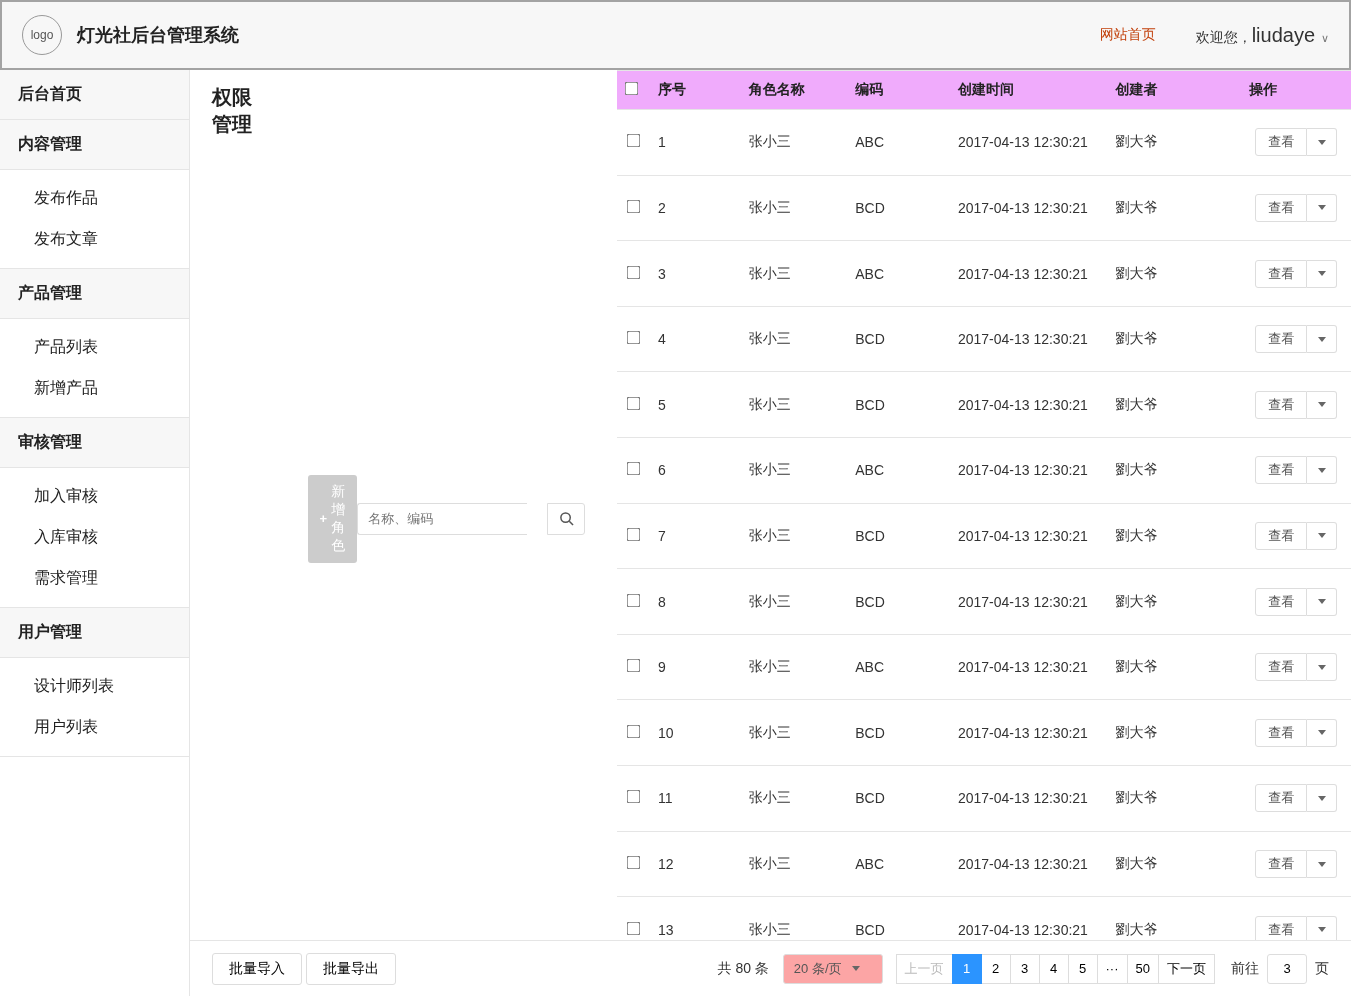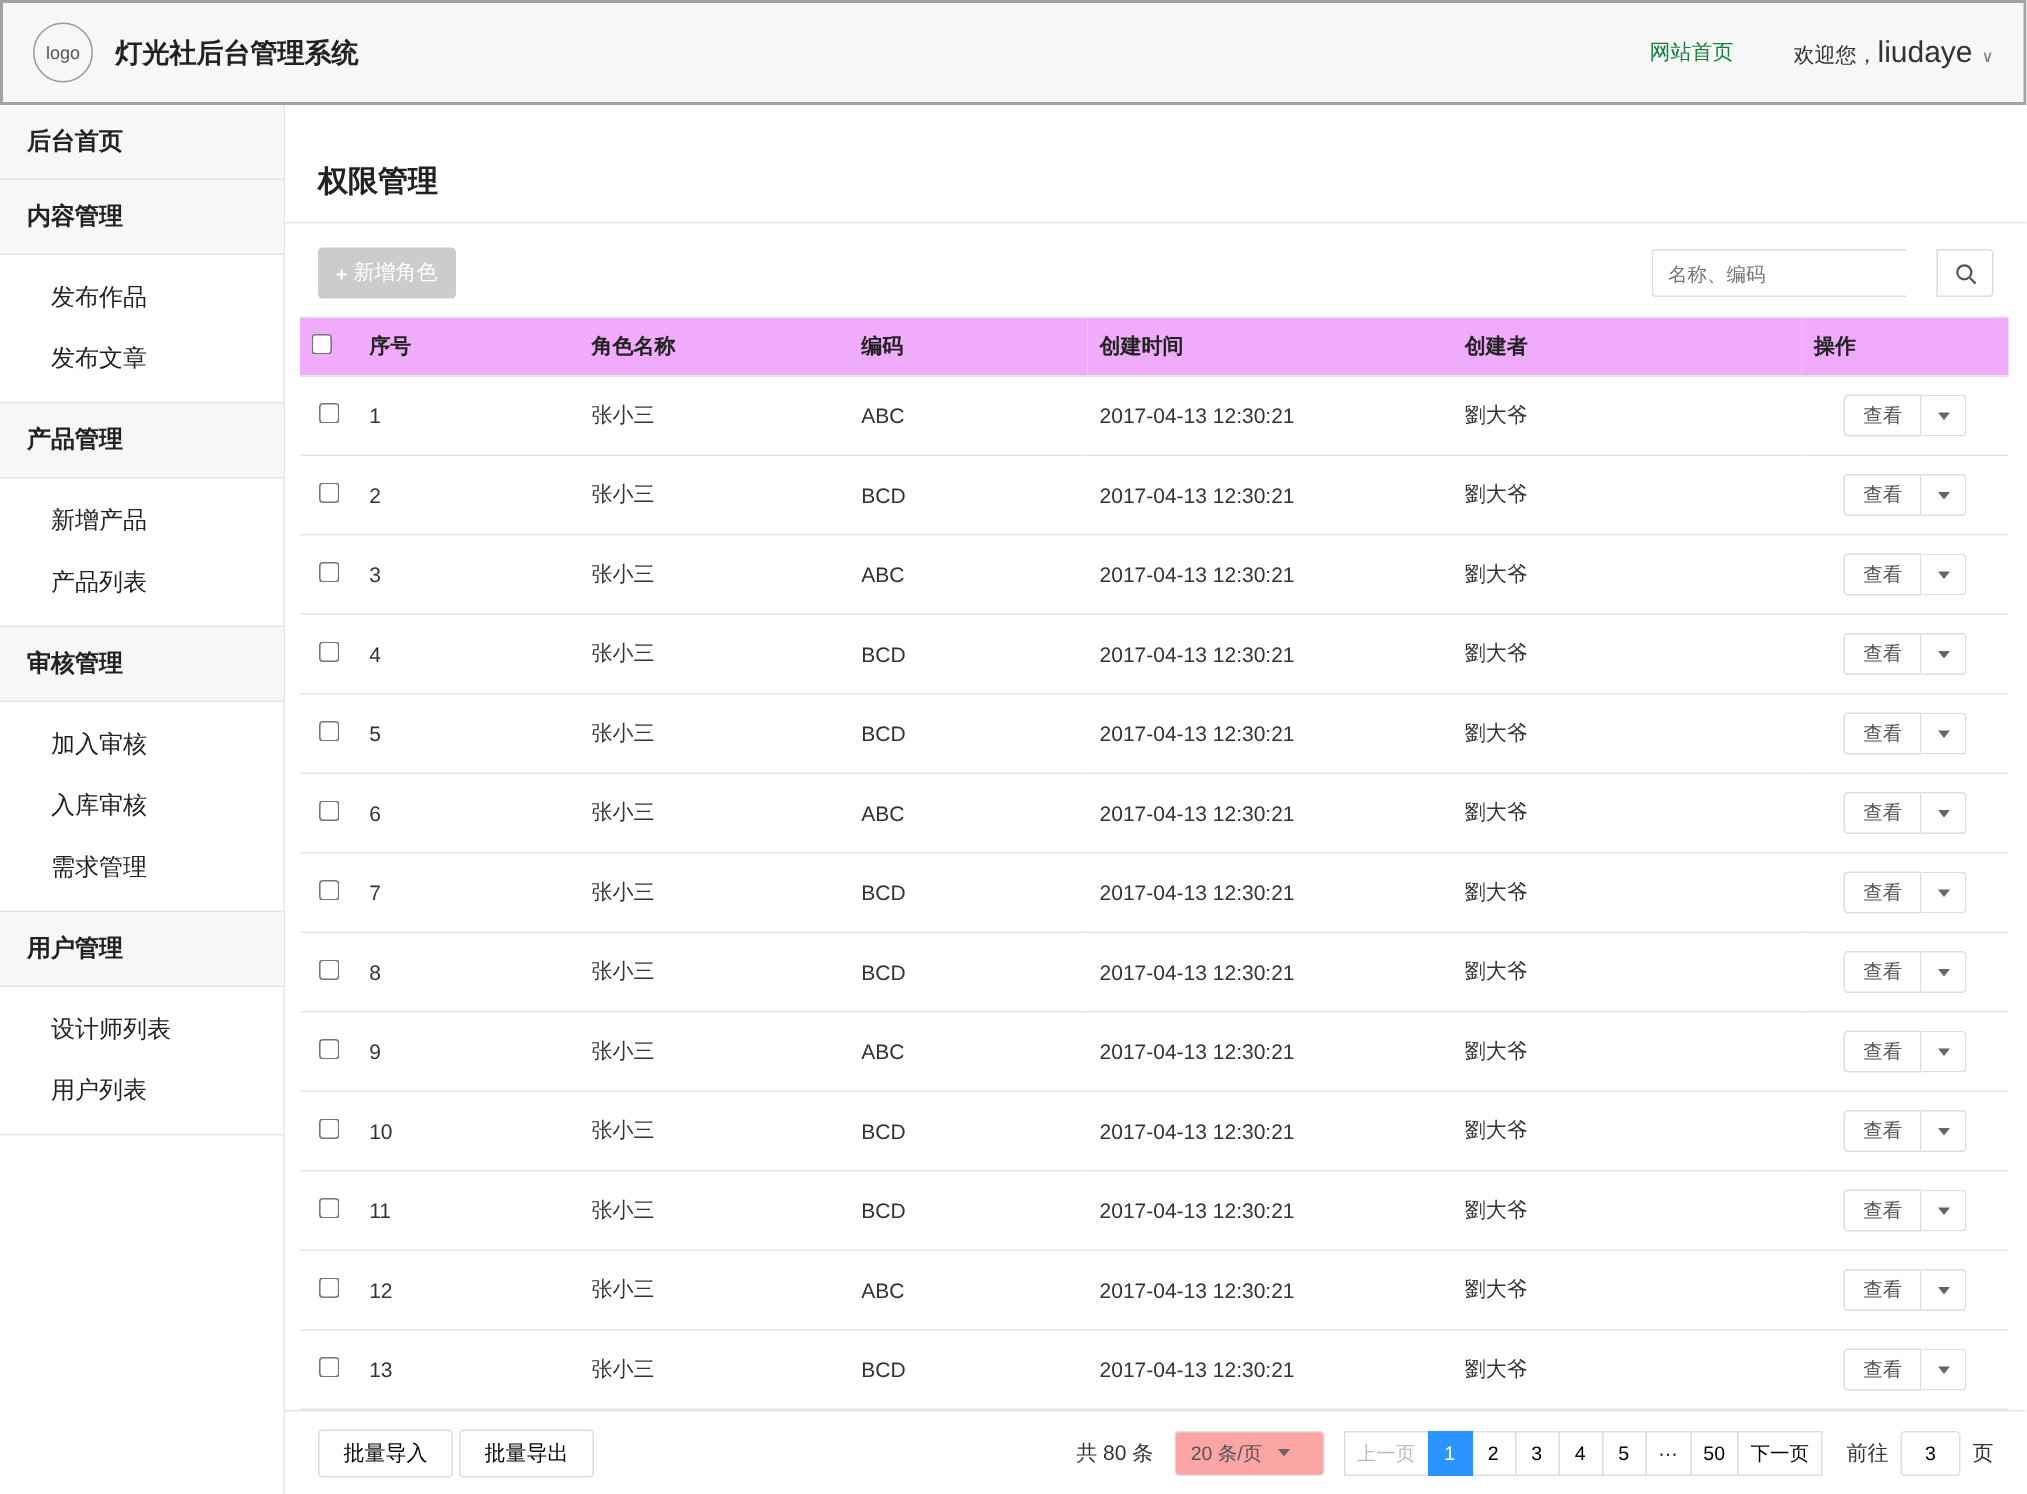--- a/index.html
+++ b/index.html
@@ -2,36 +2,36 @@
 <html><head>
   <meta charset="utf-8">
   <style>
     * { box-sizing: border-box; margin: 0; padding: 0; }
     body { font-family: -apple-system, "PingFang SC", "Microsoft YaHei", sans-serif; font-size: 14px; color: #333; background: #fff; }
     
     .header { display: flex; align-items: center; height: 70px; border: 2px solid #a3a3a3; background: #f7f7f7; padding: 0 20px; }
     .logo-circle { width: 40px; height: 40px; border: 1px solid #999; border-radius: 50%; display: flex; align-items: center; justify-content: center; font-size: 12px; color: #555; margin-right: 15px; }
     .app-title { font-size: 18px; font-weight: bold; color: #222; }
     .header-right { margin-left: auto; display: flex; align-items: center; gap: 40px; }
-    .site-link { color: #15803d; text-decoration: none; font-size: 14px; }
+    .site-link { color: #c2410c; text-decoration: none; font-size: 14px; }
     .welcome { color: #333; font-size: 14px; }
     .username { font-size: 20px; }
     .caret { font-size: 11px; color: #777; margin-left: 2px; }
     
     .layout { display: flex; min-height: calc(100vh - 70px); position: relative; }
     
     .sidebar { width: 190px; border-right: 1px solid #e5e5e5; background: #fff; font-family: Liberation Serif, serif; }
     .nav-group { border-bottom: 1px solid #e5e5e5; }
     .nav-heading { background: #f7f7f7; padding: 14px 18px; font-size: 16px; font-weight: bold; color: #222; border-bottom: 1px solid #e5e5e5; }
     .nav-items { padding: 8px 0; }
     .nav-items:empty { padding: 0; }
     .nav-item { padding: 10px 18px 10px 34px; font-size: 16px; color: #222; cursor: pointer; }
     .nav-heading-solo { background: #f7f7f7; padding: 14px 18px; font-size: 16px; font-weight: bold; color: #222; border-bottom: 1px solid #e5e5e5; }
     
-    .main { flex: 1; display: flex; flex-direction: column; padding-bottom: 33px; justify-content: center; }
+    .main { flex: 1; display: flex; flex-direction: row; padding-bottom: 33px; justify-content: center; }
     .page-head { padding: 14px 22px; border-bottom: 1px solid #e5e5e5; }
     .page-title { font-size: 20px; font-weight: bold; color: #222; }
     
     .toolbar { display: flex; align-items: center; padding: 16px 22px 12px 22px; }
     .add-btn { background: #ccc; border: none; color: #fff; padding: 8px 12px; border-radius: 3px; font-size: 14px; cursor: pointer; display: inline-flex; align-items: center; gap: 4px; }
     .plus { font-weight: bold; font-size: 13px; }
     .search-wrap { margin-left: auto; display: flex; gap: 20px; }
     .search-input { width: 170px; height: 32px; border: 1px solid #ddd; border-right: none; border-radius: 3px 0 0 3px; padding: 0 10px; font-size: 13px; outline: none; }
     .search-btn { width: 38px; height: 32px; border: 1px solid #ddd; background: #fff; border-radius: 0 3px 3px 0; cursor: pointer; display: flex; align-items: center; justify-content: center; }
     
@@ -87,22 +87,22 @@
         <div class="nav-group">
           <div class="nav-heading">内容管理</div>
           <div class="nav-items">
             <div class="nav-item">发布作品</div>
             <div class="nav-item">发布文章</div>
           </div>
         </div>
         <div class="nav-group">
           <div class="nav-heading">产品管理</div>
           <div class="nav-items">
+            <div class="nav-item">产品列表</div>
             <div class="nav-item">新增产品</div>
-            <div class="nav-item">产品列表</div>
           </div>
         </div>
         <div class="nav-group">
           <div class="nav-heading">审核管理</div>
           <div class="nav-items">
             <div class="nav-item">加入审核</div>
             <div class="nav-item">入库审核</div>
             <div class="nav-item">需求管理</div>
           </div>
         </div>

